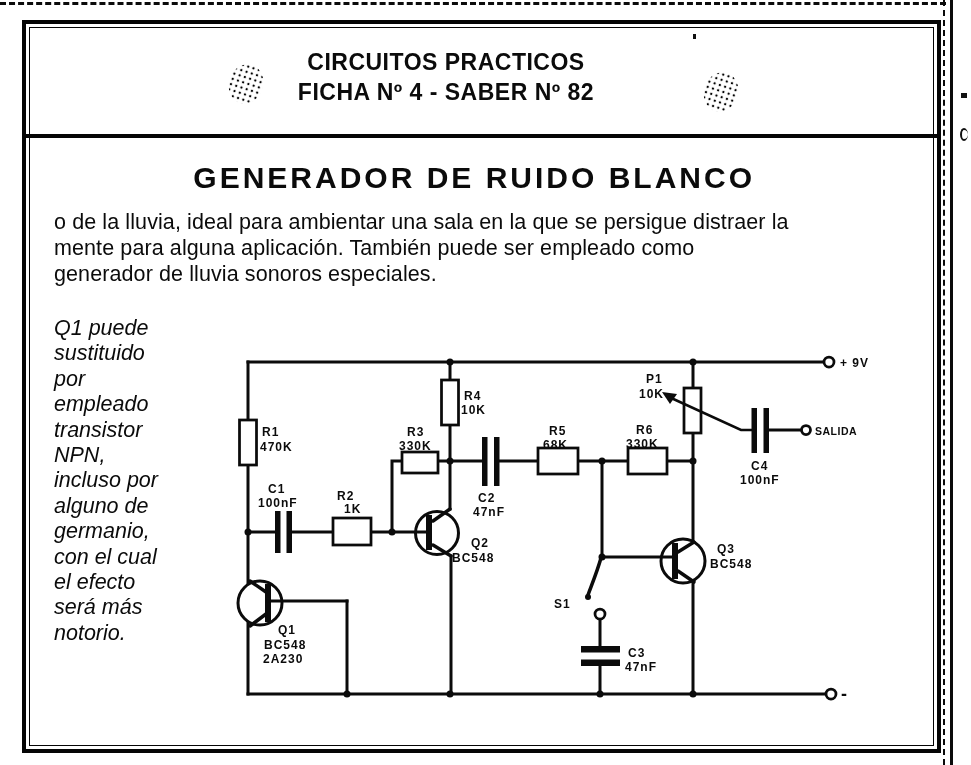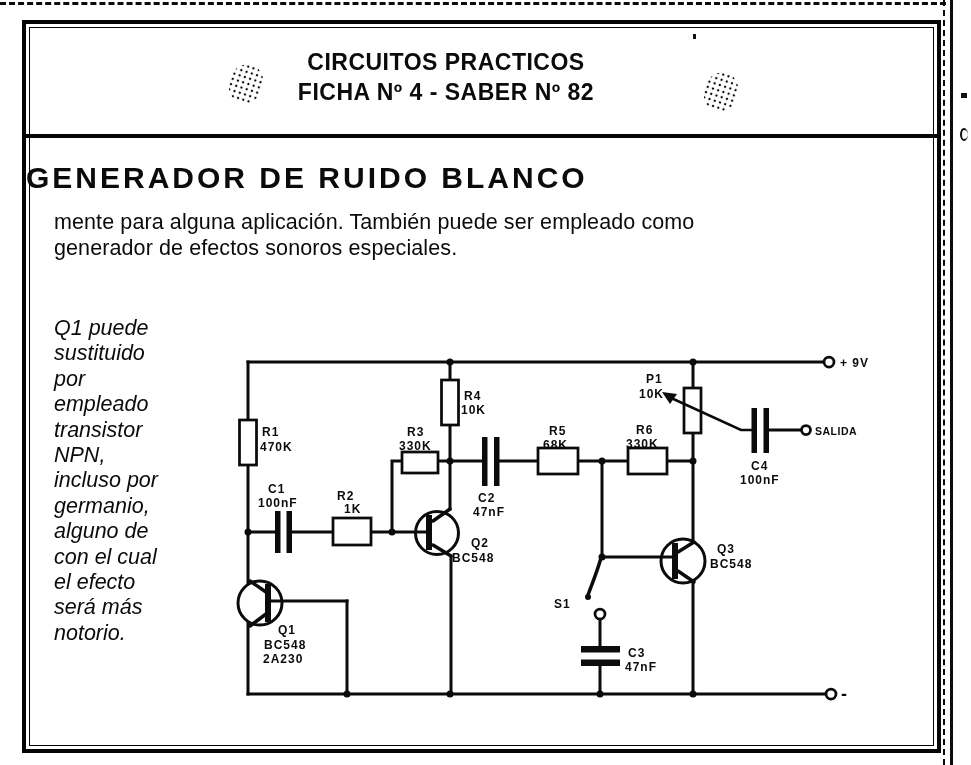--- a/index.html
+++ b/index.html
@@ -19,21 +19,21 @@
     background:transparent;
   }
   .divider{left:26px;top:134px;width:911px;height:4px;background:#050505;}
   .header-text{left:26px;top:47px;width:840px;text-align:center;
     font-weight:bold;font-size:23px;line-height:30px;letter-spacing:0.5px;}
   .halftone{
     width:34px;height:40px;border-radius:50%;
     background-image:radial-gradient(circle,#000 1.1px,transparent 1.5px);
     background-size:5.5px 5.5px;transform:rotate(18deg);
   }
-  .main-title{left:26px;top:161px;width:729px;text-align:left;
+  .main-title{left:26px;top:161px;width:729px;text-align:right;
     font-weight:bold;font-size:30px;letter-spacing:3px;}
   .intro{left:54px;top:209px;width:862px;font-size:21.5px;line-height:26px;letter-spacing:0.1px;}
   .side-note{left:54px;top:316px;width:170px;font-size:21.5px;line-height:25.4px;font-style:italic;}
   .artifact{background:#111;}
   svg text{font-family:"Liberation Sans", sans-serif;font-weight:bold;fill:#0b0b0b;
     font-size:12px;letter-spacing:1px;}
   svg text.small{font-size:10.5px;letter-spacing:0.5px;}
   svg .wire{stroke:#0b0b0b;stroke-width:3;fill:none;stroke-linecap:square;}
   svg .wirethin{stroke:#0b0b0b;stroke-width:2.5;fill:none;}
   svg .box{fill:#ffffff;stroke:#0b0b0b;stroke-width:2.75;}
@@ -59,34 +59,35 @@
   <div class="abs header-text">
     <div>CIRCUITOS PRACTICOS</div>
     <div>FICHA Nº 4 - SABER Nº 82</div>
   </div>
   <div class="abs halftone" style="left:229px;top:64px;"></div>
   <div class="abs halftone" style="left:704px;top:72px;"></div>
 
   <div class="abs main-title">GENERADOR DE RUIDO BLANCO</div>
 
   <div class="abs intro">
+    <div>o de la lluvia, ideal para ambientar una sala en la que se persigue distraer la</div>
     <div>mente para alguna aplicación. También puede ser empleado como</div>
-    <div>generador de efectos sonoros especiales.</div>
+    <div>generador de lluvia sonoros especiales.</div>
   </div>
 
   <div class="abs side-note">
     <div>Q1 puede</div>
     <div>sustituido</div>
     <div>por</div>
     <div>empleado</div>
     <div>transistor</div>
     <div>NPN,</div>
     <div>incluso por</div>
+    <div>alguno de</div>
     <div>germanio,</div>
-    <div>alguno de</div>
     <div>con el cual</div>
     <div>el efecto</div>
     <div>será más</div>
     <div>notorio.</div>
   </div>
 
   <svg class="abs" style="left:0;top:0;" width="971" height="765" viewBox="0 0 971 765">
 
     <g>
       <path class="wire" d="M248 362 H829"></path>

